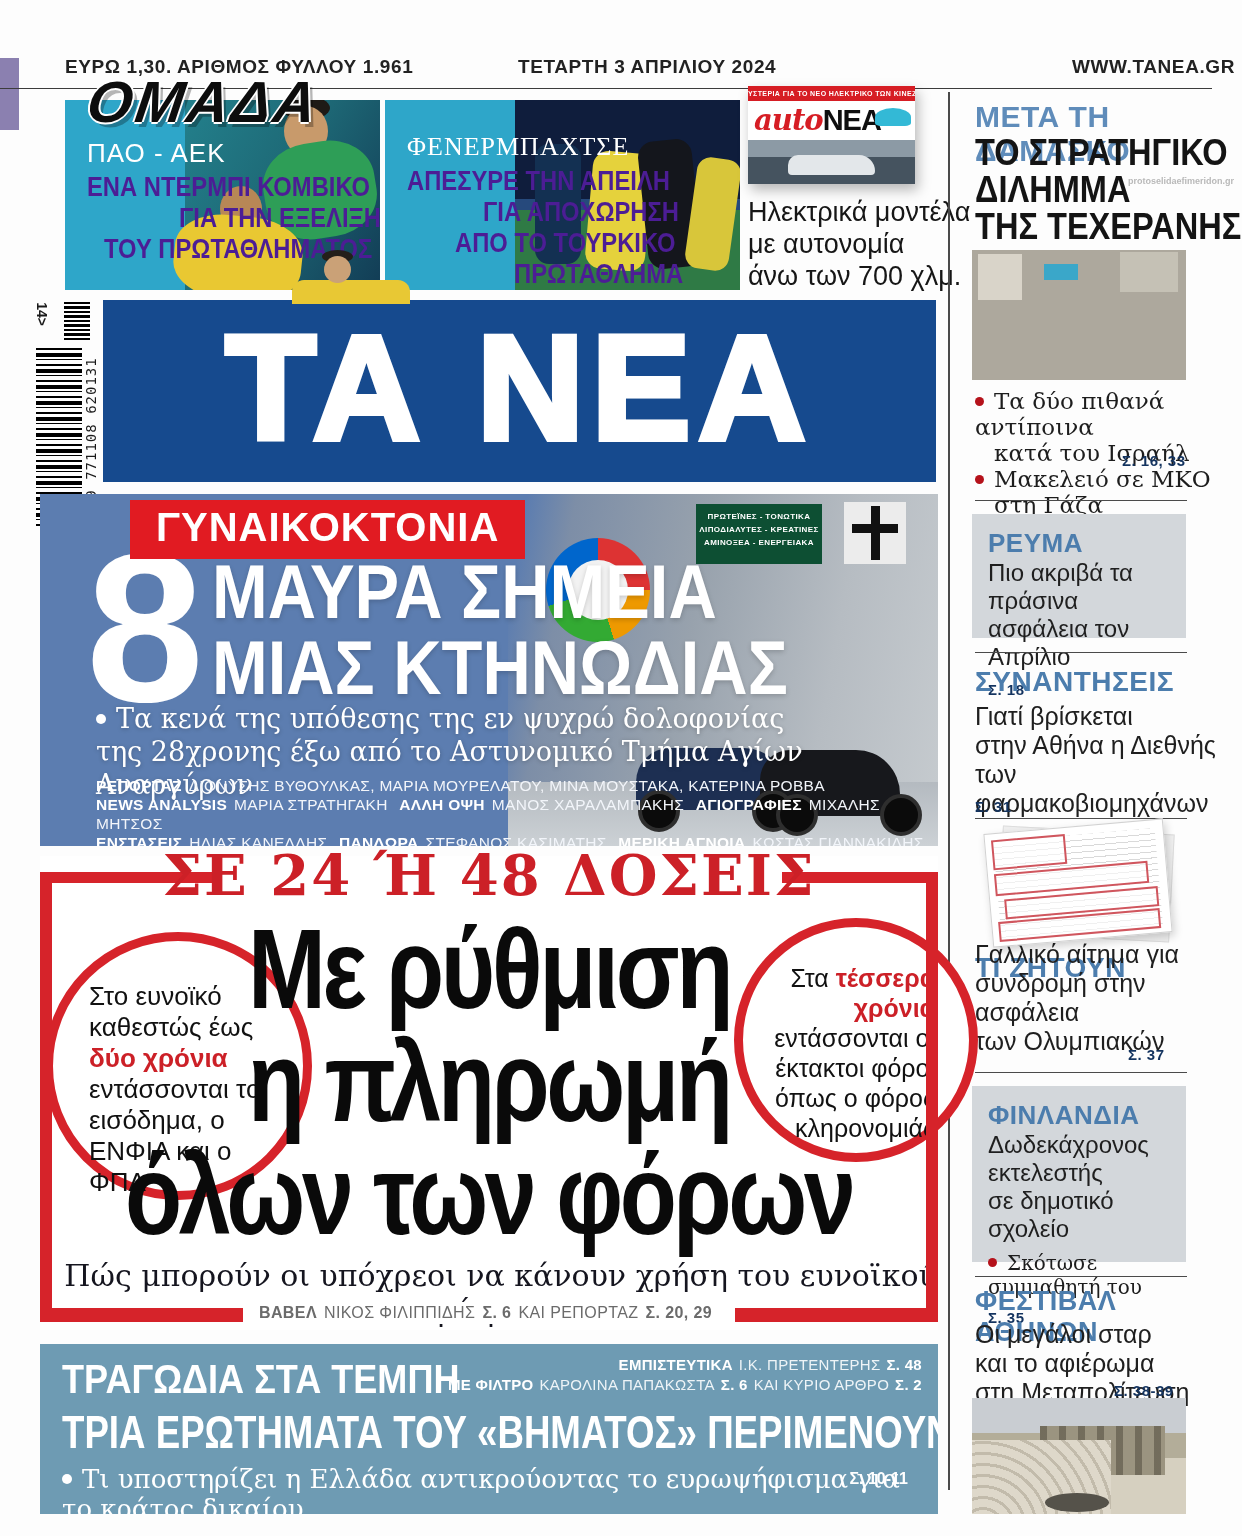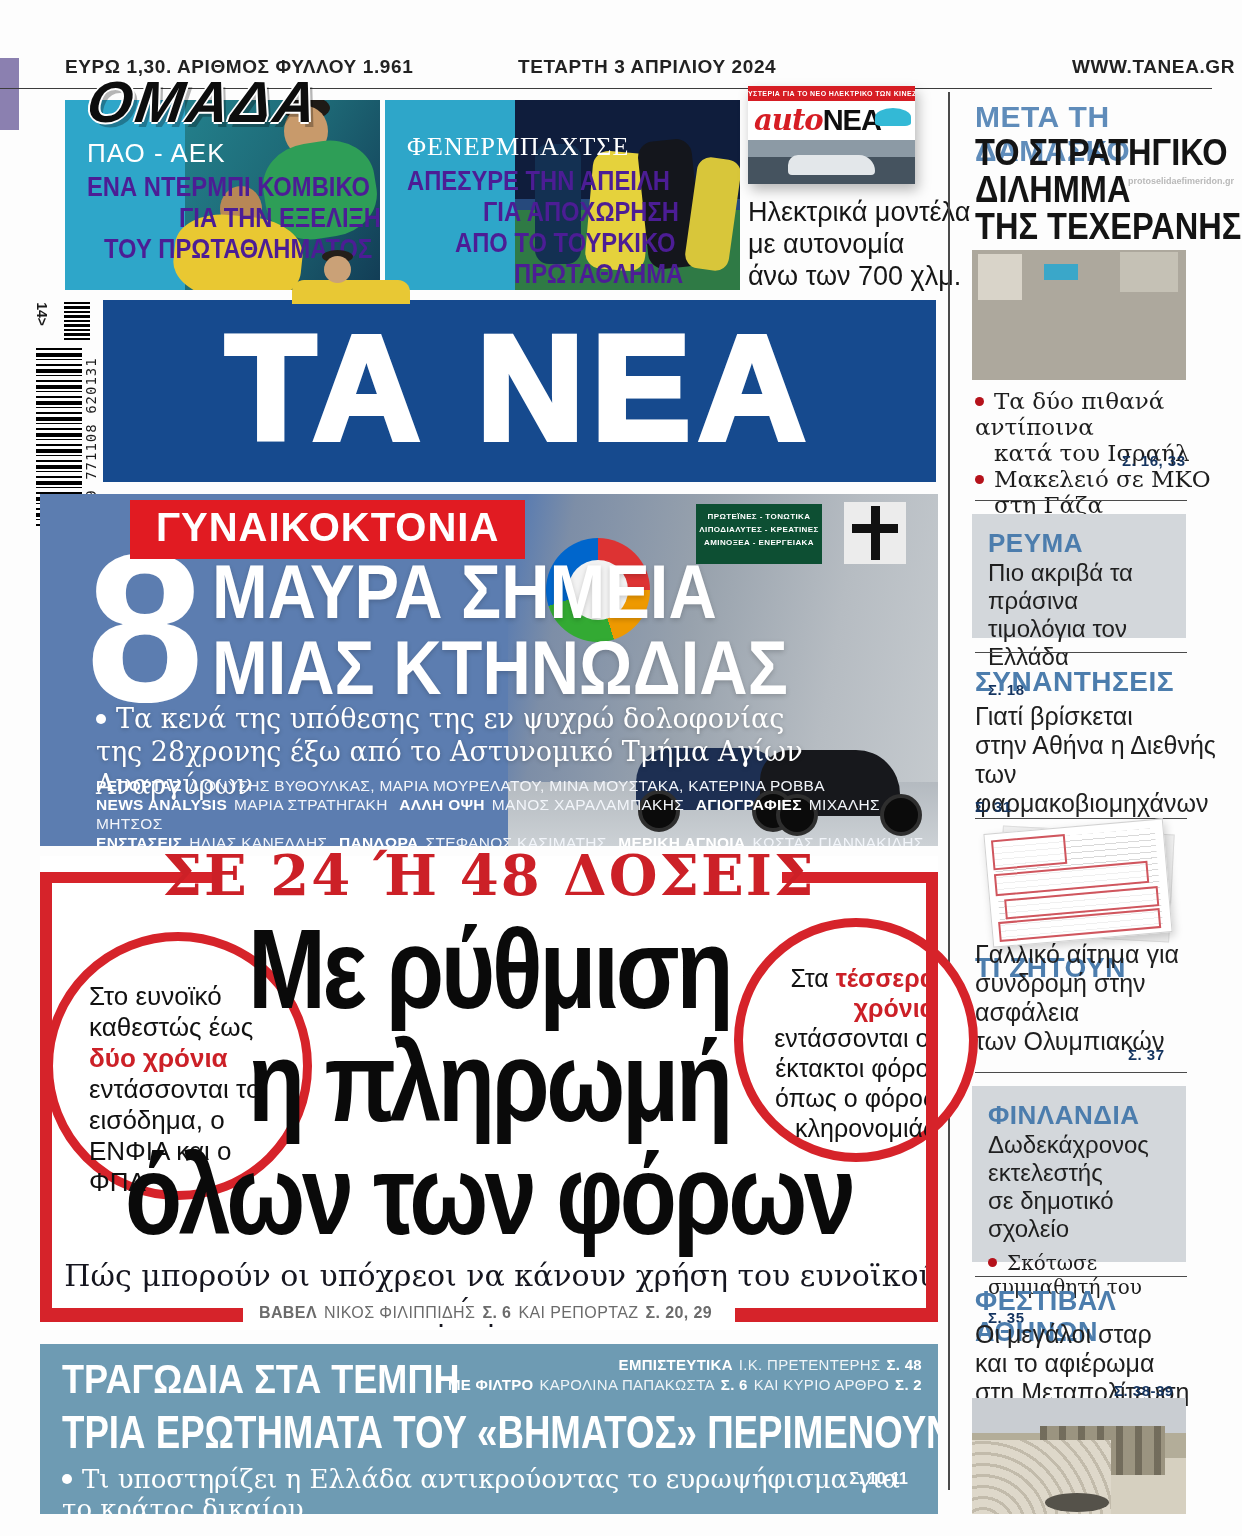--- a/index.html
+++ b/index.html
@@ -280,21 +280,21 @@
   </div>
   <div class="abs rc-pages pageref teh-pages">Σ. 16, 33</div>
 
   <div class="abs rc-divider div1"></div>
 
   <div class="abs graybox revma">
     <div class="inner">
       <div class="rc-head">ΡΕΥΜΑ</div>
       <div class="rc-body">
         <span>Πιο ακριβά τα πράσινα</span><br>
-        <span>τιμολόγια τον Ελλάδα</span>
+        <span>ασφάλεια τον Απρίλιο</span>
       </div>
       <span class="rc-pages pageref">Σ. 18</span>
     </div>
   </div>
 
   <div class="abs rc-divider div2"></div>
 
   <div class="abs rc-head syn-head">ΣΥΝΑΝΤΗΣΕΙΣ</div>
   <div class="abs rc-body syn-body">
     <span>Γιατί βρίσκεται</span><br>

